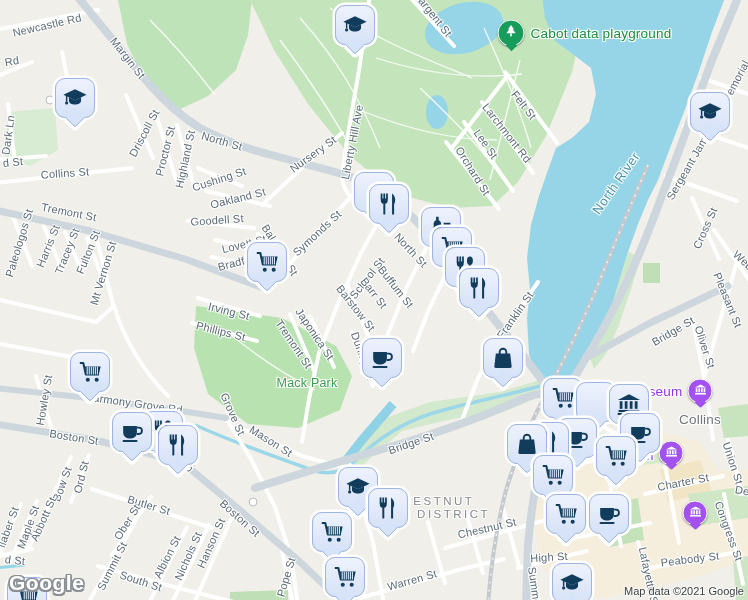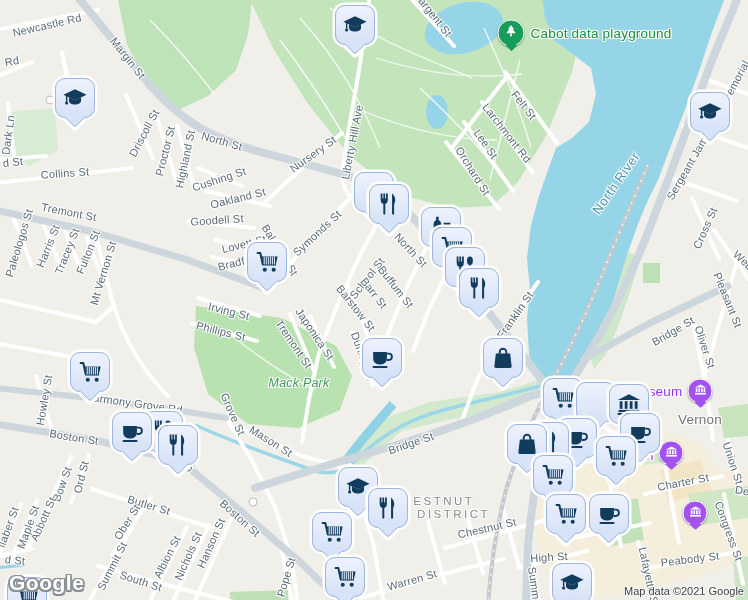--- a/index.html
+++ b/index.html
@@ -273,24 +273,24 @@
       <span class="street-label" style="left: 412px; top: 580px; --r: -16deg;">Warren St</span>
       <span class="street-label" style="left: 549px; top: 557px; --r: -4deg;">High St</span>
       <span class="street-label" style="left: 683px; top: 482px; --r: -11deg;">Charter St</span>
       <span class="street-label" style="left: 733px; top: 463px; --r: 72deg;">Union St</span>
       <span class="street-label" style="left: 757px; top: 493px; --r: 10deg;">Derby St</span>
       <span class="street-label" style="left: 729px; top: 531px; --r: 70deg;">Congress St</span>
       <span class="street-label" style="left: 690px; top: 559px; --r: -7deg;">Peabody St</span>
       <span class="street-label" style="left: 649px; top: 577px; --r: 78deg;">Lafayette St</span>
       <span class="street-label" style="left: 536px; top: 595px; --r: 82deg;">Summer St</span>
       <span class="street-label lbl-park-poi" style="left: 601px; top: 33px; --r: 0deg;">Cabot data playground</span>
-      <span class="street-label lbl-park" style="left: 299px; top: 383px; font-style: italic; --r: 0deg;">Mack Park</span>
+      <span class="street-label lbl-park" style="left: 307px; top: 383px; --r: 0deg;">Mack Park</span>
       <span class="street-label lbl-water" style="left: 616px; top: 183px; --r: -55deg;">North River</span>
       <span class="street-label lbl-purple" style="left: 615px; top: 391px; --r: 0deg;">Salem Witch Museum</span>
-      <span class="street-label lbl-gray" style="left: 700px; top: 419px; --r: 0deg;">Vernon</span>
+      <span class="street-label lbl-gray" style="left: 700px; top: 419px; --r: 0deg;">Collins</span>
       <span class="street-label lbl-purple" style="left: 648px; top: 455px; --r: 0deg;">m</span>
       <span class="street-label lbl-district" style="left: 433px; top: 501px; --r: 0deg;">CHESTNUT</span>
       <span class="street-label lbl-district" style="left: 441px; top: 514px; --r: 0deg;">ET DISTRICT</span>
       <div class="marker" style="left: 355px; top: 25px; z-index: 10;">
         <span class="glyph">
           <svg viewBox="0 0 28 28">
             <path d="M14 4.5 26.5 10.5 14 16.5 1.5 10.5Z"></path>
             <path d="M7.5 13.2v4.1c0 2.1 2.9 3.8 6.5 3.8s6.5-1.7 6.5-3.8v-4.1L14 16.3Z"></path>
             <rect x="4.2" y="10.2" width="1.6" height="7.6" rx=".8"></rect>
             <circle cx="5" cy="19.3" r="1.7"></circle>

